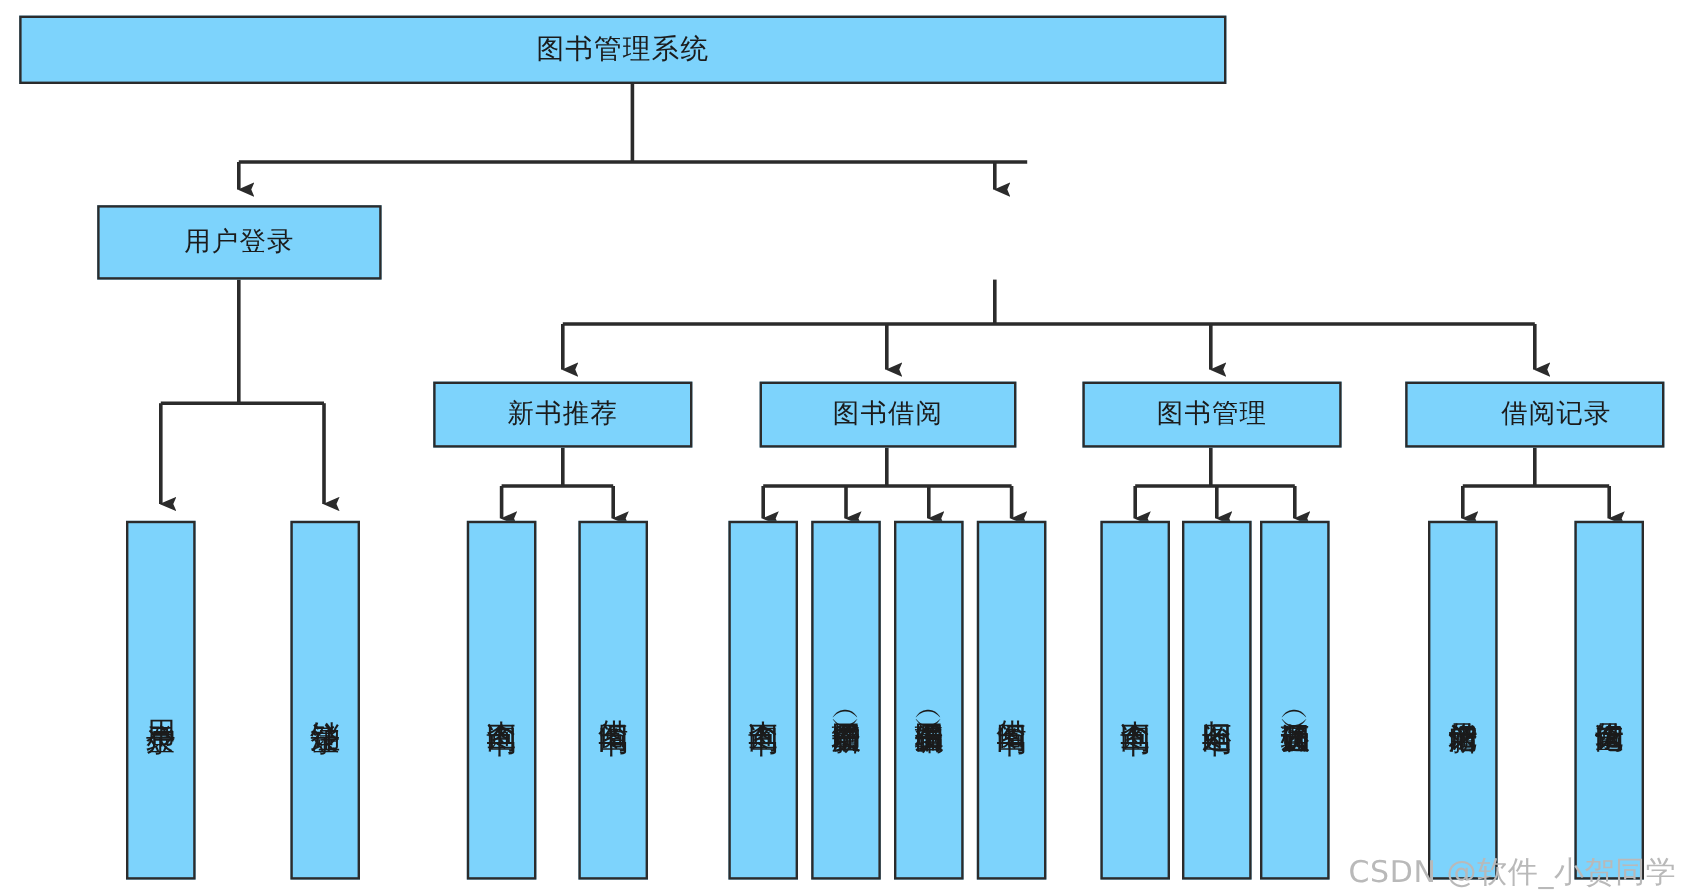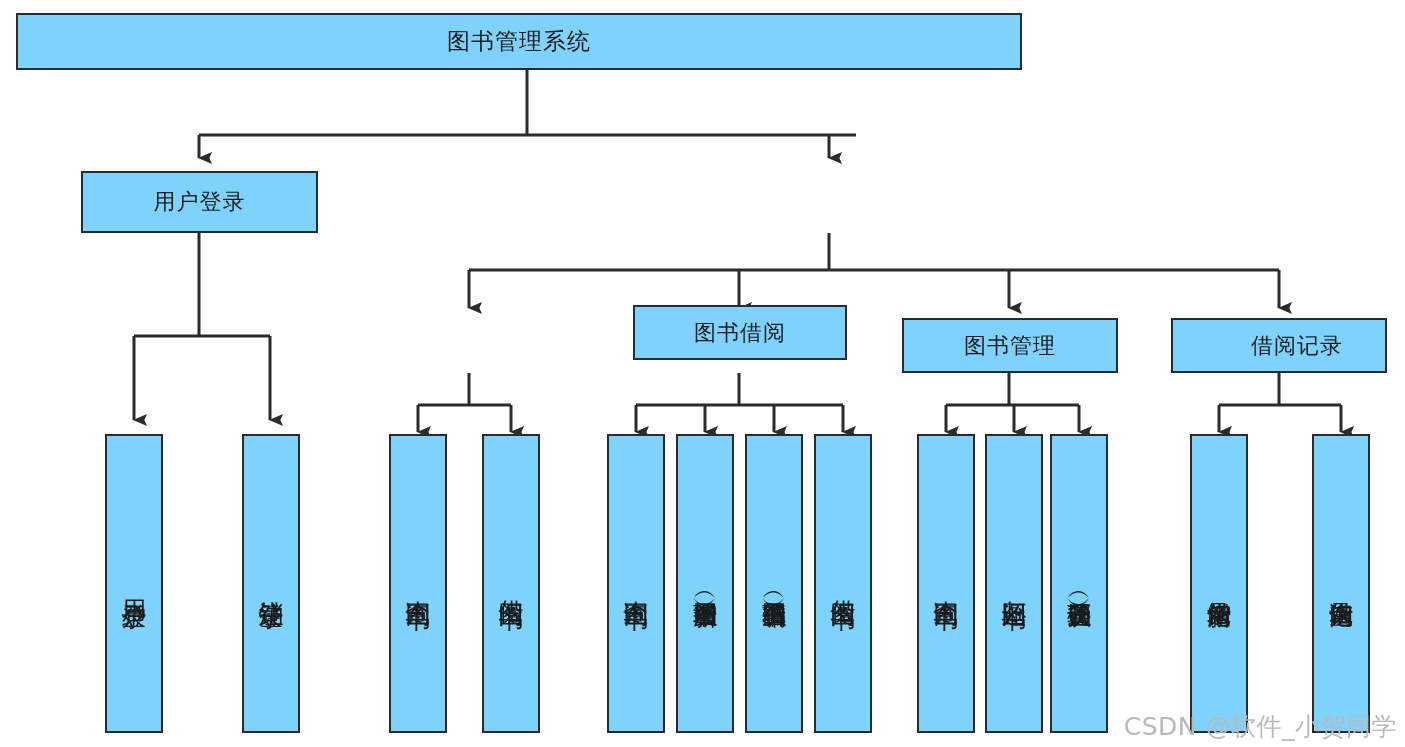--- a/index.html
+++ b/index.html
@@ -120,21 +120,22 @@
       <path d="M 1219 405 L 1341 405"></path>
       <path d="M 1219 405 L 1219 432" marker-end="url(#arrow)"></path>
       <path d="M 1341 405 L 1341 432" marker-end="url(#arrow)"></path>
     </g>
   </svg>
 
   <div class="node h root" style="left:16px; top:13px; width:1006px; height:57px;">图书管理系统</div>
 
   <div class="node h" style="left:81px; top:171px; width:237px; height:62px;">用户登录</div>
 
-  <div class="node h" style="left:633px; top:305px; width:214px; height:55px;">图书借阅</div>
+  <div class="node h" style="left:361px; top:318px; width:216px; height:55px;">新书推荐</div>
+  <div class="node h" style="left:633px; top:318px; width:214px; height:55px;">图书借阅</div>
   <div class="node h" style="left:902px; top:318px; width:216px; height:55px;">图书管理</div>
   <div class="node h" style="left:1171px; top:318px; width:216px; height:55px;padding-left:36px;">借阅记录</div>
 
   <div class="node v" style="left:105px; top:434px; width:58px; height:299px;">用户登录</div>
   <div class="node v" style="left:242px; top:434px; width:58px; height:299px;">注销登录</div>
 
   <div class="node v" style="left:389px; top:434px; width:58px; height:299px;">查询图书</div>
   <div class="node v" style="left:482px; top:434px; width:58px; height:299px;">借阅图书</div>
 
   <div class="node v" style="left:607px; top:434px; width:58px; height:299px;">查询图书</div>

